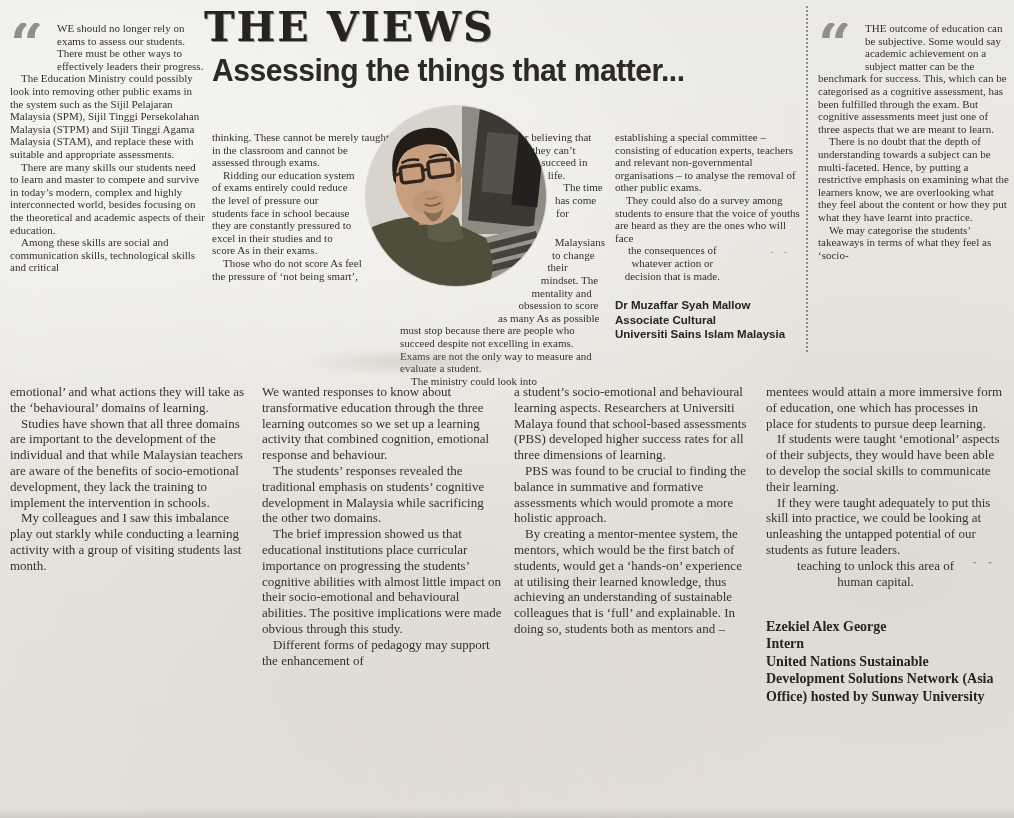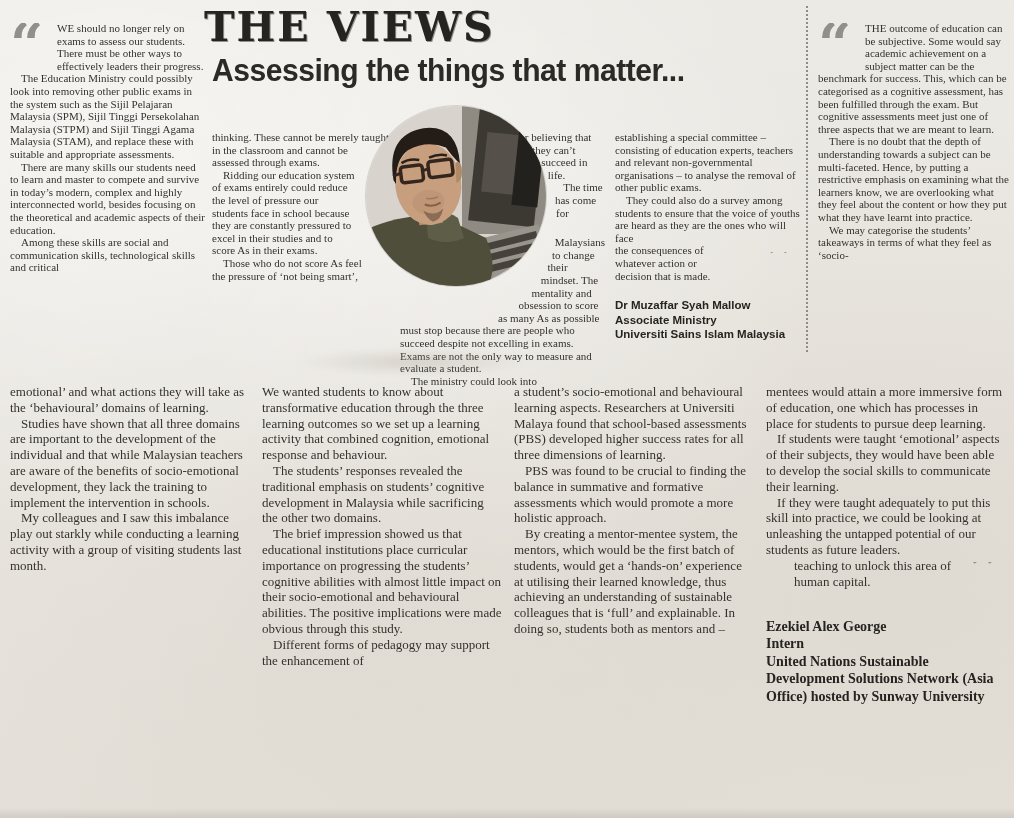--- a/index.html
+++ b/index.html
@@ -48,21 +48,21 @@
   .wrap-spacer-l{float:left;width:160px;height:192px;shape-outside:circle(100px at 56px 90px);}
 
   .vrule{position:absolute;left:806px;top:6px;height:346px;border-left:2px dotted #8e8c86;}
 
   
   .portrait{position:absolute;left:366px;top:106px;width:180px;height:180px;border-radius:50%;overflow:hidden;z-index:2;box-shadow:0 0 0 1px rgba(120,115,105,0.25);}
   .portrait svg{display:block;}
 
   
   .tail-row{display:flex;align-items:flex-start;}
-  .tail-text{flex:0 0 62%;}
+  .tail-text{flex:0 0 62%;text-align:center;}
   .bottom .tail-text{flex:0 0 68%;margin-left:28px;}
   .q-close{
     flex:1;text-align:right;
     font-family:"DejaVu Serif",serif;font-weight:900;font-size:60px;line-height:14px;
     color:#918f8a;height:34px;overflow:hidden;margin-top:8px;
   }
   .bottom .q-close{font-size:66px;height:40px;line-height:16px;margin-top:4px;}
 
   .attrib{font-family:"Liberation Sans",sans-serif;font-weight:bold;color:#262420;}
   .ccol4 .attrib{margin-top:12px;font-size:11.5px;line-height:14.5px;}
@@ -122,21 +122,21 @@
       <div>
           <p>establishing a special committee – consisting of education experts, teachers and relevant non-governmental organisations – to analyse the removal of other public exams.</p>
           <p>They could also do a survey among students to ensure that the voice of youths are heard as they are the ones who will face</p>
         </div>
       <div class="tail-row">
         <p class="tail-text">the consequences of whatever action or decision that is made.</p>
         <div class="q-close">”</div>
       </div>
       <div class="attrib">
         <div>Dr Muzaffar Syah Mallow</div>
-        <div>Associate Ministry</div>
+        <div>Associate Cultural</div>
         <div>Universiti Sains Islam Malaysia</div>
       </div>
     </div>
   </div>
 
   <div class="portrait">
     <svg width="180" height="180" viewBox="0 0 180 180">
       <rect x="0" y="0" width="180" height="180" fill="#d8d4cd"></rect>
       <rect x="96" y="0" width="84" height="128" fill="#8f8a82"></rect>
       <rect x="108" y="6" width="66" height="112" fill="#3c3933" transform="rotate(6 140 60)"></rect>
@@ -185,21 +185,21 @@
   <div class="bottom">
     <div class="col bcol">
       <div>
           <p>emotional’ and what actions they will take as the ‘behavioural’ domains of learning.</p>
           <p>Studies have shown that all three domains are important to the development of the individual and that while Malaysian teachers are aware of the benefits of socio-emotional development, they lack the training to implement the intervention in schools.</p>
           <p>My colleagues and I saw this imbalance play out starkly while conducting a learning activity with a group of visiting students last month.</p>
         </div>
     </div>
     <div class="col bcol">
       <div>
-          <p>We wanted students to know about transformative education through the three learning outcomes so we set up a learning activity that combined cognition, emotional response and behaviour.</p>
+          <p>We wanted responses to know about transformative education through the three learning outcomes so we set up a learning activity that combined cognition, emotional response and behaviour.</p>
           <p>The students’ responses revealed the traditional emphasis on students’ cognitive development in Malaysia while sacrificing the other two domains.</p>
           <p>The brief impression showed us that educational institutions place curricular importance on progressing the students’ cognitive abilities with almost little impact on their socio-emotional and behavioural abilities. The positive implications were made obvious through this study.</p>
           <p>Different forms of pedagogy may support the enhancement of</p>
         </div>
     </div>
     <div class="col bcol">
       <div>
           <p>a student’s socio-emotional and behavioural learning aspects. Researchers at Universiti Malaya found that school-based assessments (PBS) developed higher success rates for all three dimensions of learning.</p>
           <p>PBS was found to be crucial to finding the balance in summative and formative assessments which would promote a more holistic approach.</p>
           <p>By creating a mentor-mentee system, the mentors, which would be the first batch of students, would get a ‘hands-on’ experience at utilising their learned knowledge, thus achieving an understanding of sustainable colleagues that is ‘full’ and explainable. In doing so, students both as mentors and –</p>

